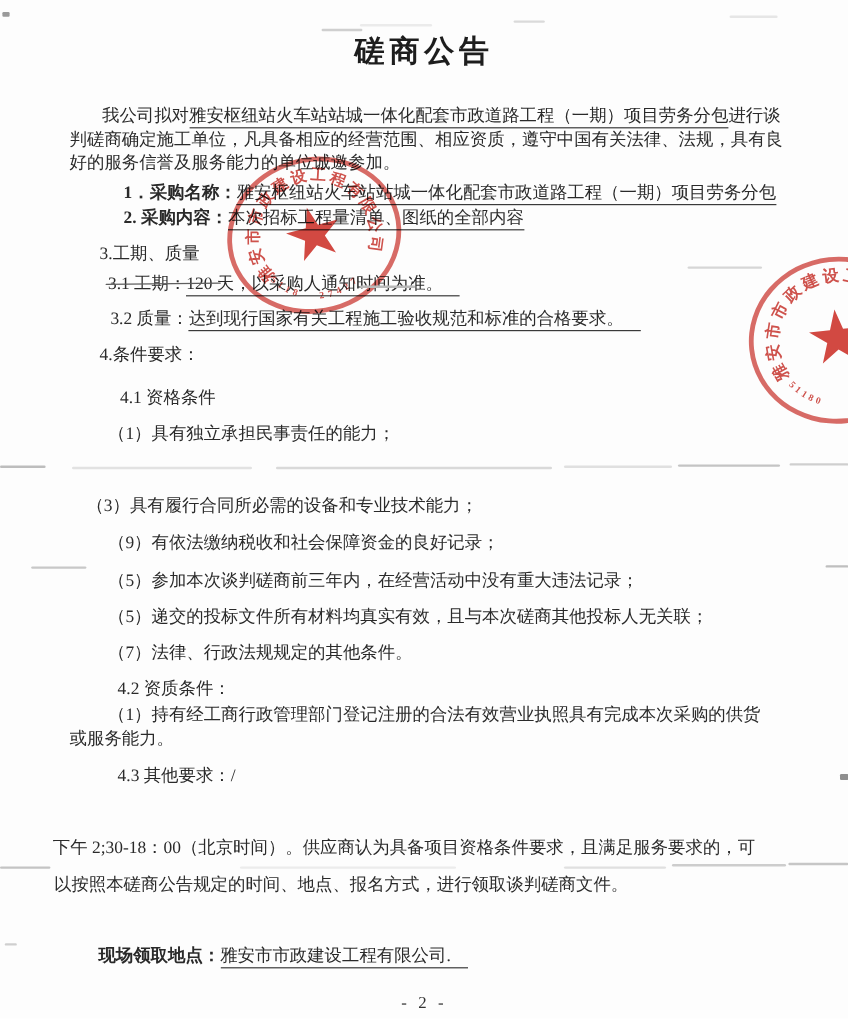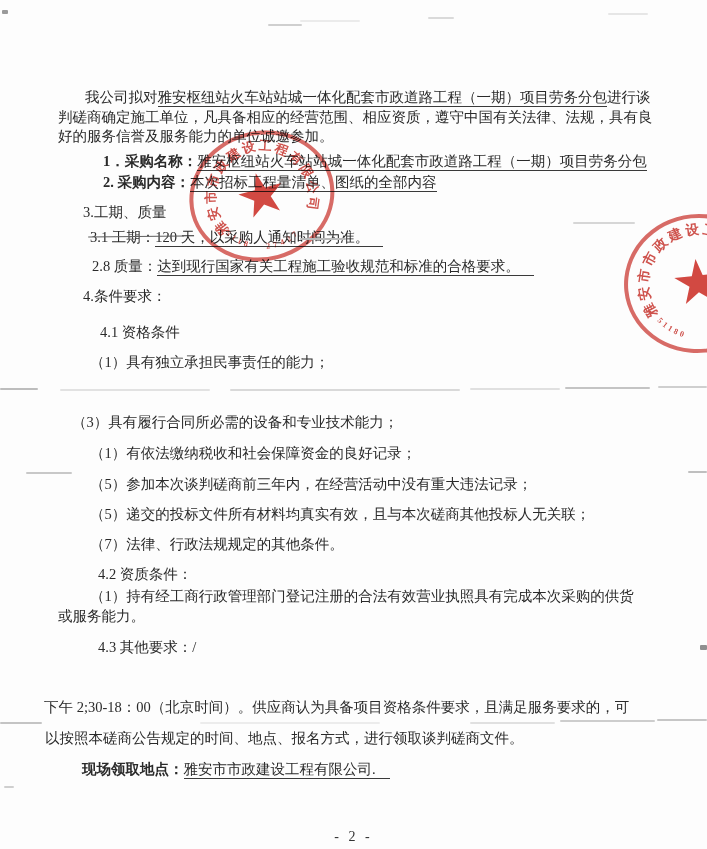--- a/index.html
+++ b/index.html
@@ -29,52 +29,53 @@
   .arc{position:absolute;left:0;top:0;width:100%;height:100%;}
   .arc span{position:absolute;left:50%;top:50%;width:20px;height:20px;margin:-10px;
     text-align:center;line-height:20px;font-weight:bold;color:rgba(198,44,37,.82);
     font-family:"Liberation Serif","DejaVu Serif",serif;}
 </style>
 </head>
 <body>
 
 <div class="page">
 
+  <h1 class="title">磋商公告</h1>
 
   <div class="ln" style="top:88px;left:85px"><span>我公司拟对</span><span class="u">雅安枢纽站火车站站城一体化配套市政道路工程（一期）项目劳务分包</span><span>进行谈</span></div>
   <div class="ln" style="top:108px;left:58px"><span>判磋商确定施工单位，凡具备相应的经营范围、相应资质，遵守中国有关法律、法规，具有良</span></div>
   <div class="ln" style="top:127px;left:58px"><span>好的服务信誉及服务能力的单位诚邀参加。</span></div>
 
   <div class="ln" style="top:152px;left:103px"><span class="b">1．采购名称：</span><span class="u">雅安枢纽站火车站站城一体化配套市政道路工程（一期）项目劳务分包</span></div>
   <div class="ln" style="top:173px;left:103px"><span class="b">2. 采购内容：</span><span class="u">本次招标工程量清单、图纸的全部内容</span></div>
 
   <div class="ln" style="top:203px;left:83px"><span>3.工期、质量</span></div>
   <div class="ln" style="top:228px;left:90px"><span>3.1 工期：</span><span class="u ext">120 天，以采购人通知时间为准。</span></div>
-  <div class="ln" style="top:257px;left:92px"><span>2.8 质量：</span><span class="u ext">达到现行国家有关工程施工验收规范和标准的合格要求。</span></div>
+  <div class="ln" style="top:257px;left:92px"><span>3.2 质量：</span><span class="u ext">达到现行国家有关工程施工验收规范和标准的合格要求。</span></div>
 
   <div class="ln" style="top:287px;left:83px"><span>4.条件要求：</span></div>
   <div class="ln" style="top:323px;left:100px"><span>4.1 资格条件</span></div>
 
   <div class="ln" style="top:353px;left:90px"><span>（1）具有独立承担民事责任的能力；</span></div>
   <div class="ln" style="top:413px;left:72px"><span>（3）具有履行合同所必需的设备和专业技术能力；</span></div>
-  <div class="ln" style="top:444px;left:90px"><span>（1）有依法缴纳税收和社会保障资金的良好记录；</span></div>
+  <div class="ln" style="top:444px;left:90px"><span>（9）有依法缴纳税收和社会保障资金的良好记录；</span></div>
   <div class="ln" style="top:475px;left:90px"><span>（5）参加本次谈判磋商前三年内，在经营活动中没有重大违法记录；</span></div>
   <div class="ln" style="top:505px;left:90px"><span>（5）递交的投标文件所有材料均真实有效，且与本次磋商其他投标人无关联；</span></div>
   <div class="ln" style="top:535px;left:90px"><span>（7）法律、行政法规规定的其他条件。</span></div>
 
   <div class="ln" style="top:565px;left:98px"><span>4.2 资质条件：</span></div>
   <div class="ln" style="top:587px;left:90px"><span>（1）持有经工商行政管理部门登记注册的合法有效营业执照具有完成本次采购的供货</span></div>
   <div class="ln" style="top:607px;left:58px"><span>或服务能力。</span></div>
 
   <div class="ln" style="top:638px;left:98px"><span>4.3 其他要求：/</span></div>
 
   <div class="ln" style="top:698px;left:44px"><span>下午 2;30-18：00（北京时间）。供应商认为具备项目资格条件要求，且满足服务要求的，可</span></div>
   <div class="ln" style="top:729px;left:45px"><span>以按照本磋商公告规定的时间、地点、报名方式，进行领取谈判磋商文件。</span></div>
 
-  <div class="ln" style="top:760px;left:82px"><span class="b">现场领取地点：</span><span class="u ext">雅安市市政建设工程有限公司.</span></div>
+  <div class="ln" style="top:788px;left:82px"><span class="b">现场领取地点：</span><span class="u ext">雅安市市政建设工程有限公司.</span></div>
 
   <div class="pagenum">- 2 -</div>
 
   <div class="seal" style="left:187px;top:127px;width:150px;height:139px;">
     <div class="seal-rot" style="--rot:-15deg">
       <div class="ring" style="left:2px;top:4px;width:146px;height:130px;"></div>
       <div class="star" style="font-size:58px;">★</div>
       <div class="arc">
           <span style="font-size: 13px; transform: rotate(-113deg) translateY(-51px);">雅</span>
           <span style="font-size: 13px; transform: rotate(-94.2deg) translateY(-51px);">安</span>

